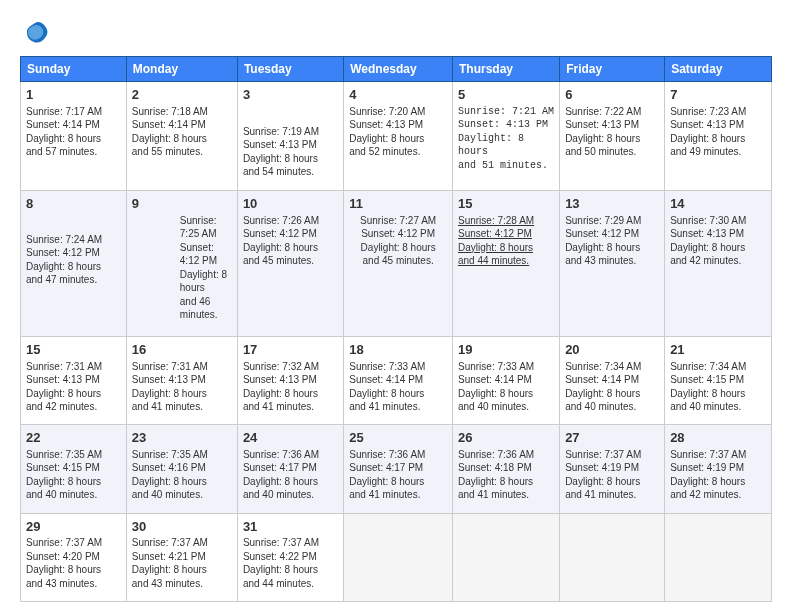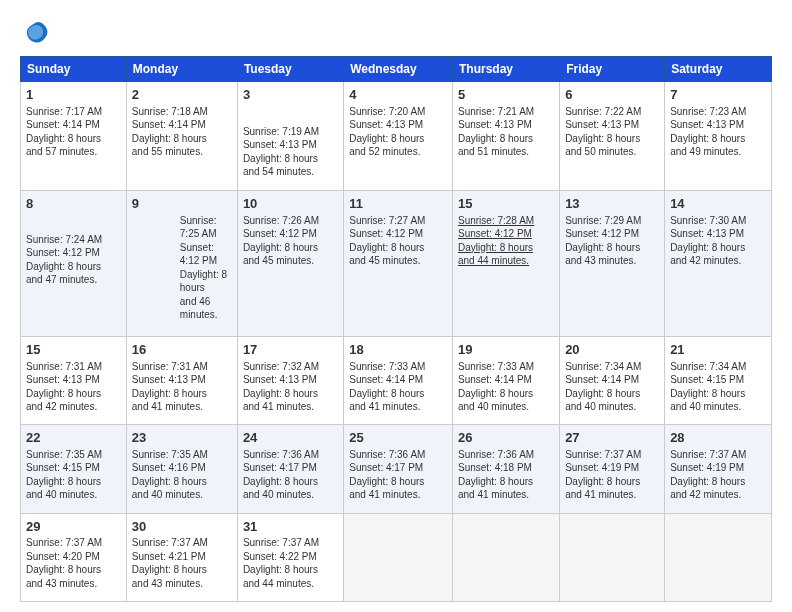--- a/index.html
+++ b/index.html
@@ -59,21 +59,21 @@
       font-size: 14px;
       color: #444;
     }
     .calendar {
       flex: 1;
       border-collapse: collapse;
       width: 100%;
       font-size: 10.5px;
     }
     .calendar th {
-      background: #1d4ed8;
+      background: #3b82f6;
       color: #fff;
       text-align: left;
       padding: 5px 6px;
       font-size: 12px;
       font-weight: bold;
       border: 1px solid #1e5a9a;
     }
     .calendar td {
       border: 1px solid #ccc;
       vertical-align: top;
@@ -163,21 +163,21 @@
           </td>
           <td>
             <div class="day-num">4</div>
             <div class="day-info" style="white-space: pre-line;">Sunrise: 7:20 AM
 Sunset: 4:13 PM
 Daylight: 8 hours
 and 52 minutes.</div>
           </td>
           <td>
             <div class="day-num">5</div>
-            <div class="day-info" style="white-space: pre-line;">Sunrise: 7:21 AM
+            <div class="day-info" style="white-space: pre-line; font-family: Liberation Mono, monospace;">Sunrise: 7:21 AM
 Sunset: 4:13 PM
 Daylight: 8 hours
 and 51 minutes.</div>
           </td>
           <td>
             <div class="day-num">6</div>
             <div class="day-info" style="white-space: pre-line;">Sunrise: 7:22 AM
 Sunset: 4:13 PM
 Daylight: 8 hours
 and 50 minutes.</div>
@@ -207,21 +207,21 @@
           </td>
           <td>
             <div class="day-num">10</div>
             <div class="day-info" style="white-space: pre-line;">Sunrise: 7:26 AM
 Sunset: 4:12 PM
 Daylight: 8 hours
 and 45 minutes.</div>
           </td>
           <td>
             <div class="day-num">11</div>
-            <div class="day-info" style="white-space: pre-line;">Sunrise: 7:27 AM
+            <div class="day-info" style="white-space: pre-line; text-align: center;">Sunrise: 7:27 AM
 Sunset: 4:12 PM
 Daylight: 8 hours
 and 45 minutes.</div>
           </td>
           <td>
             <div class="day-num">15</div>
             <div class="day-info" style="white-space: pre-line; text-decoration: underline;">Sunrise: 7:28 AM
 Sunset: 4:12 PM
 Daylight: 8 hours
 and 44 minutes.</div>

